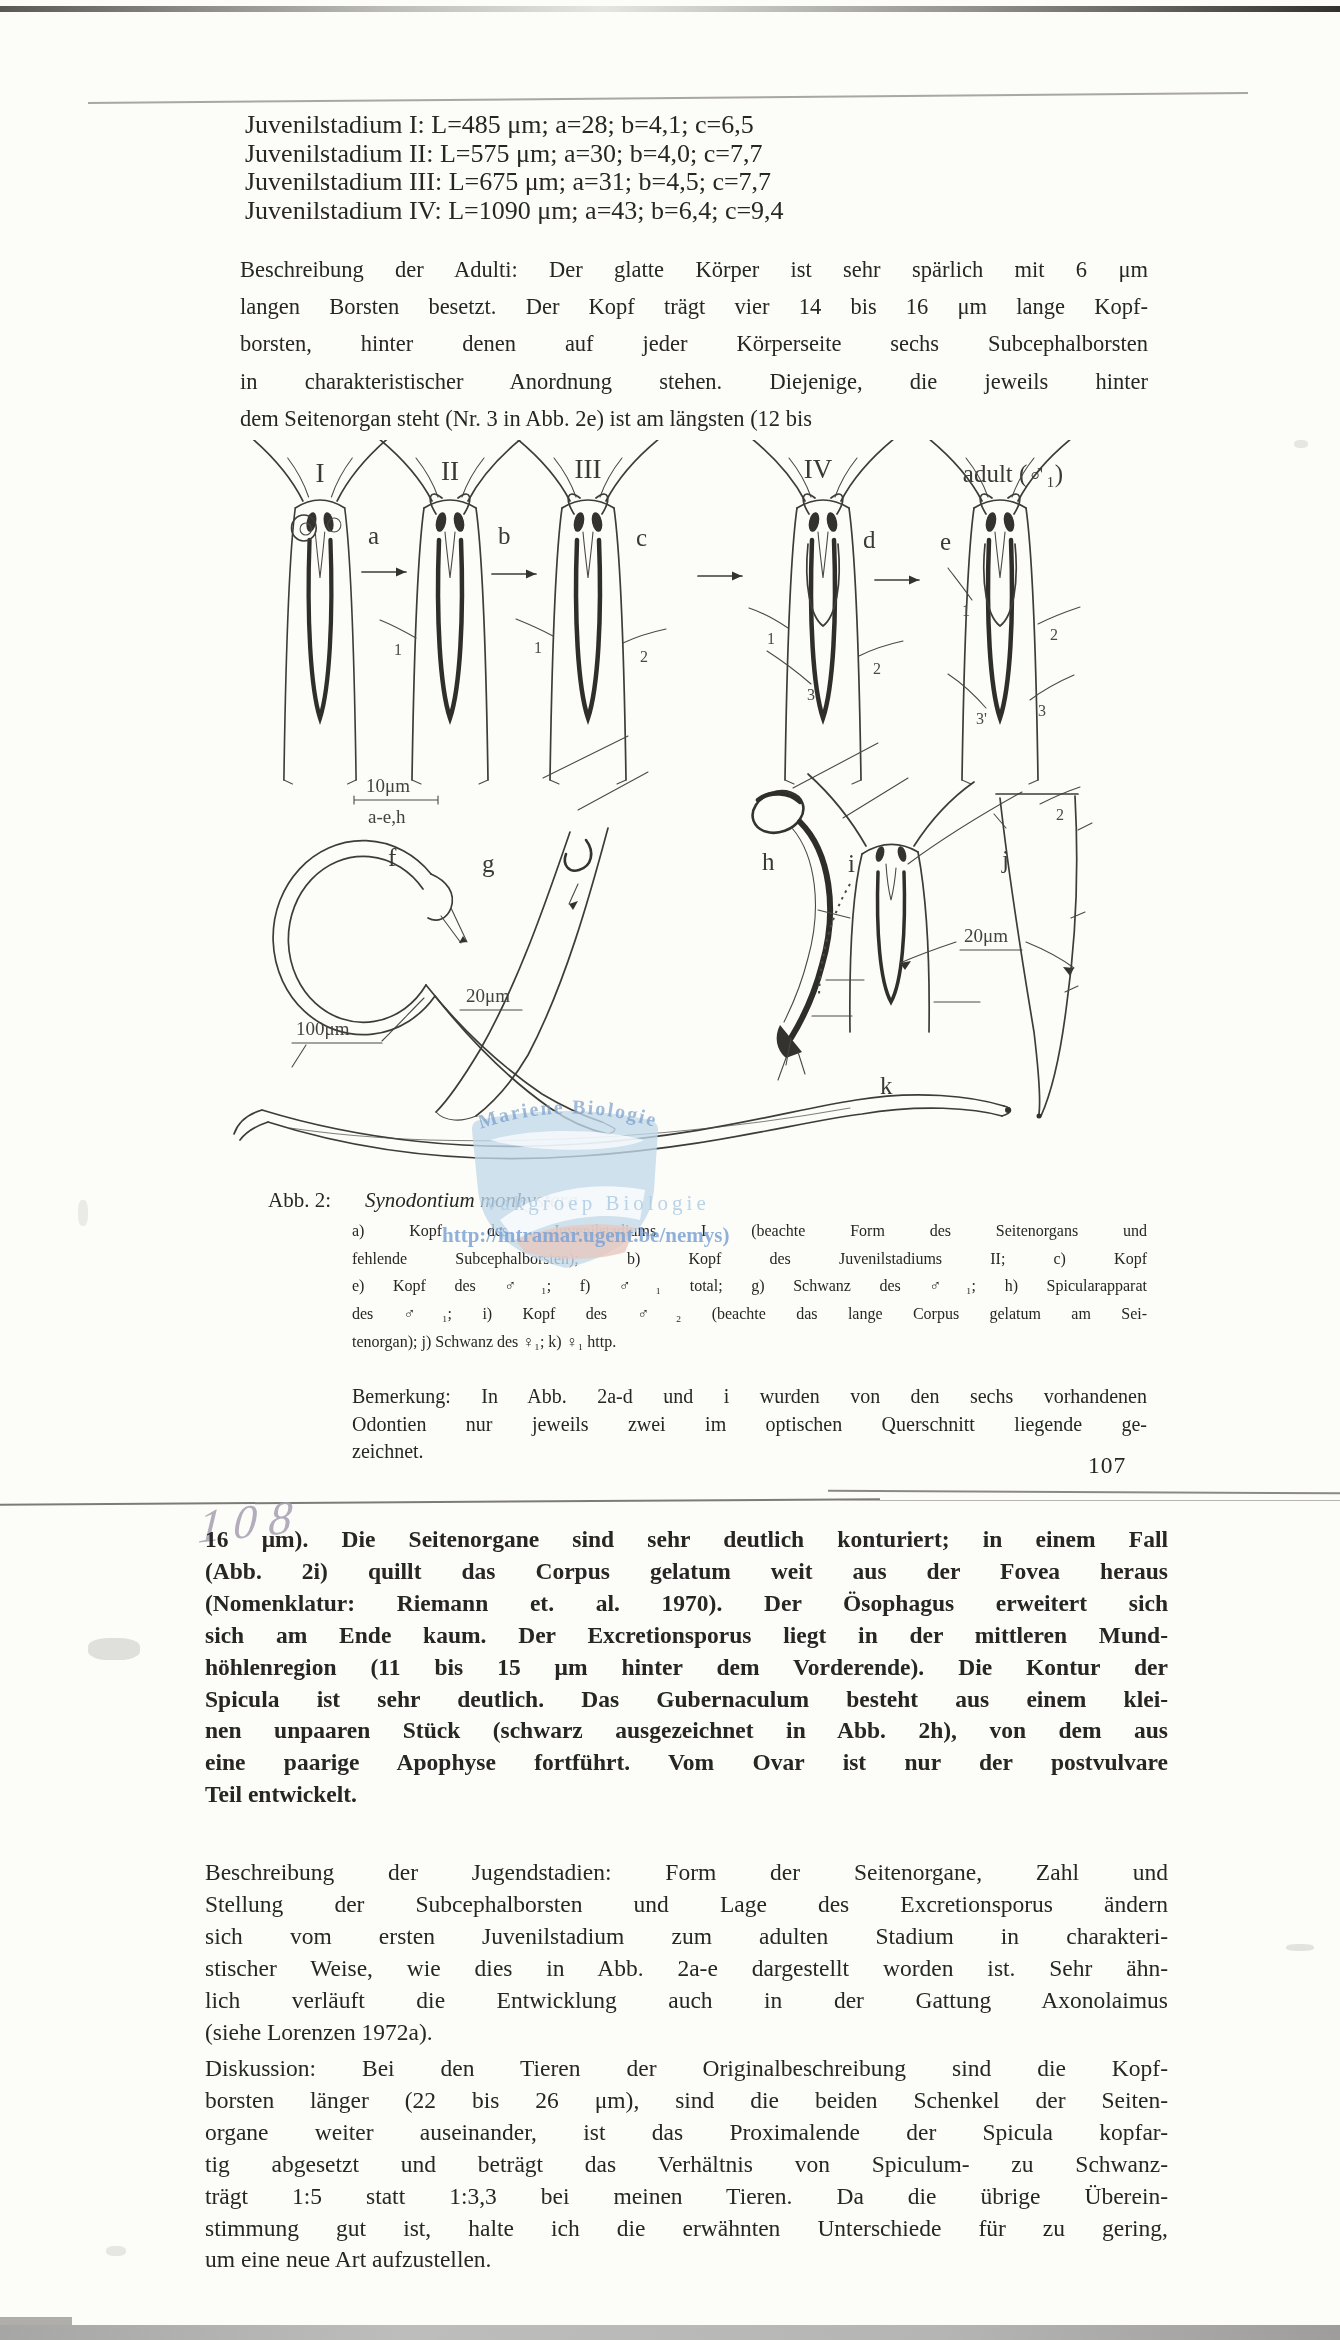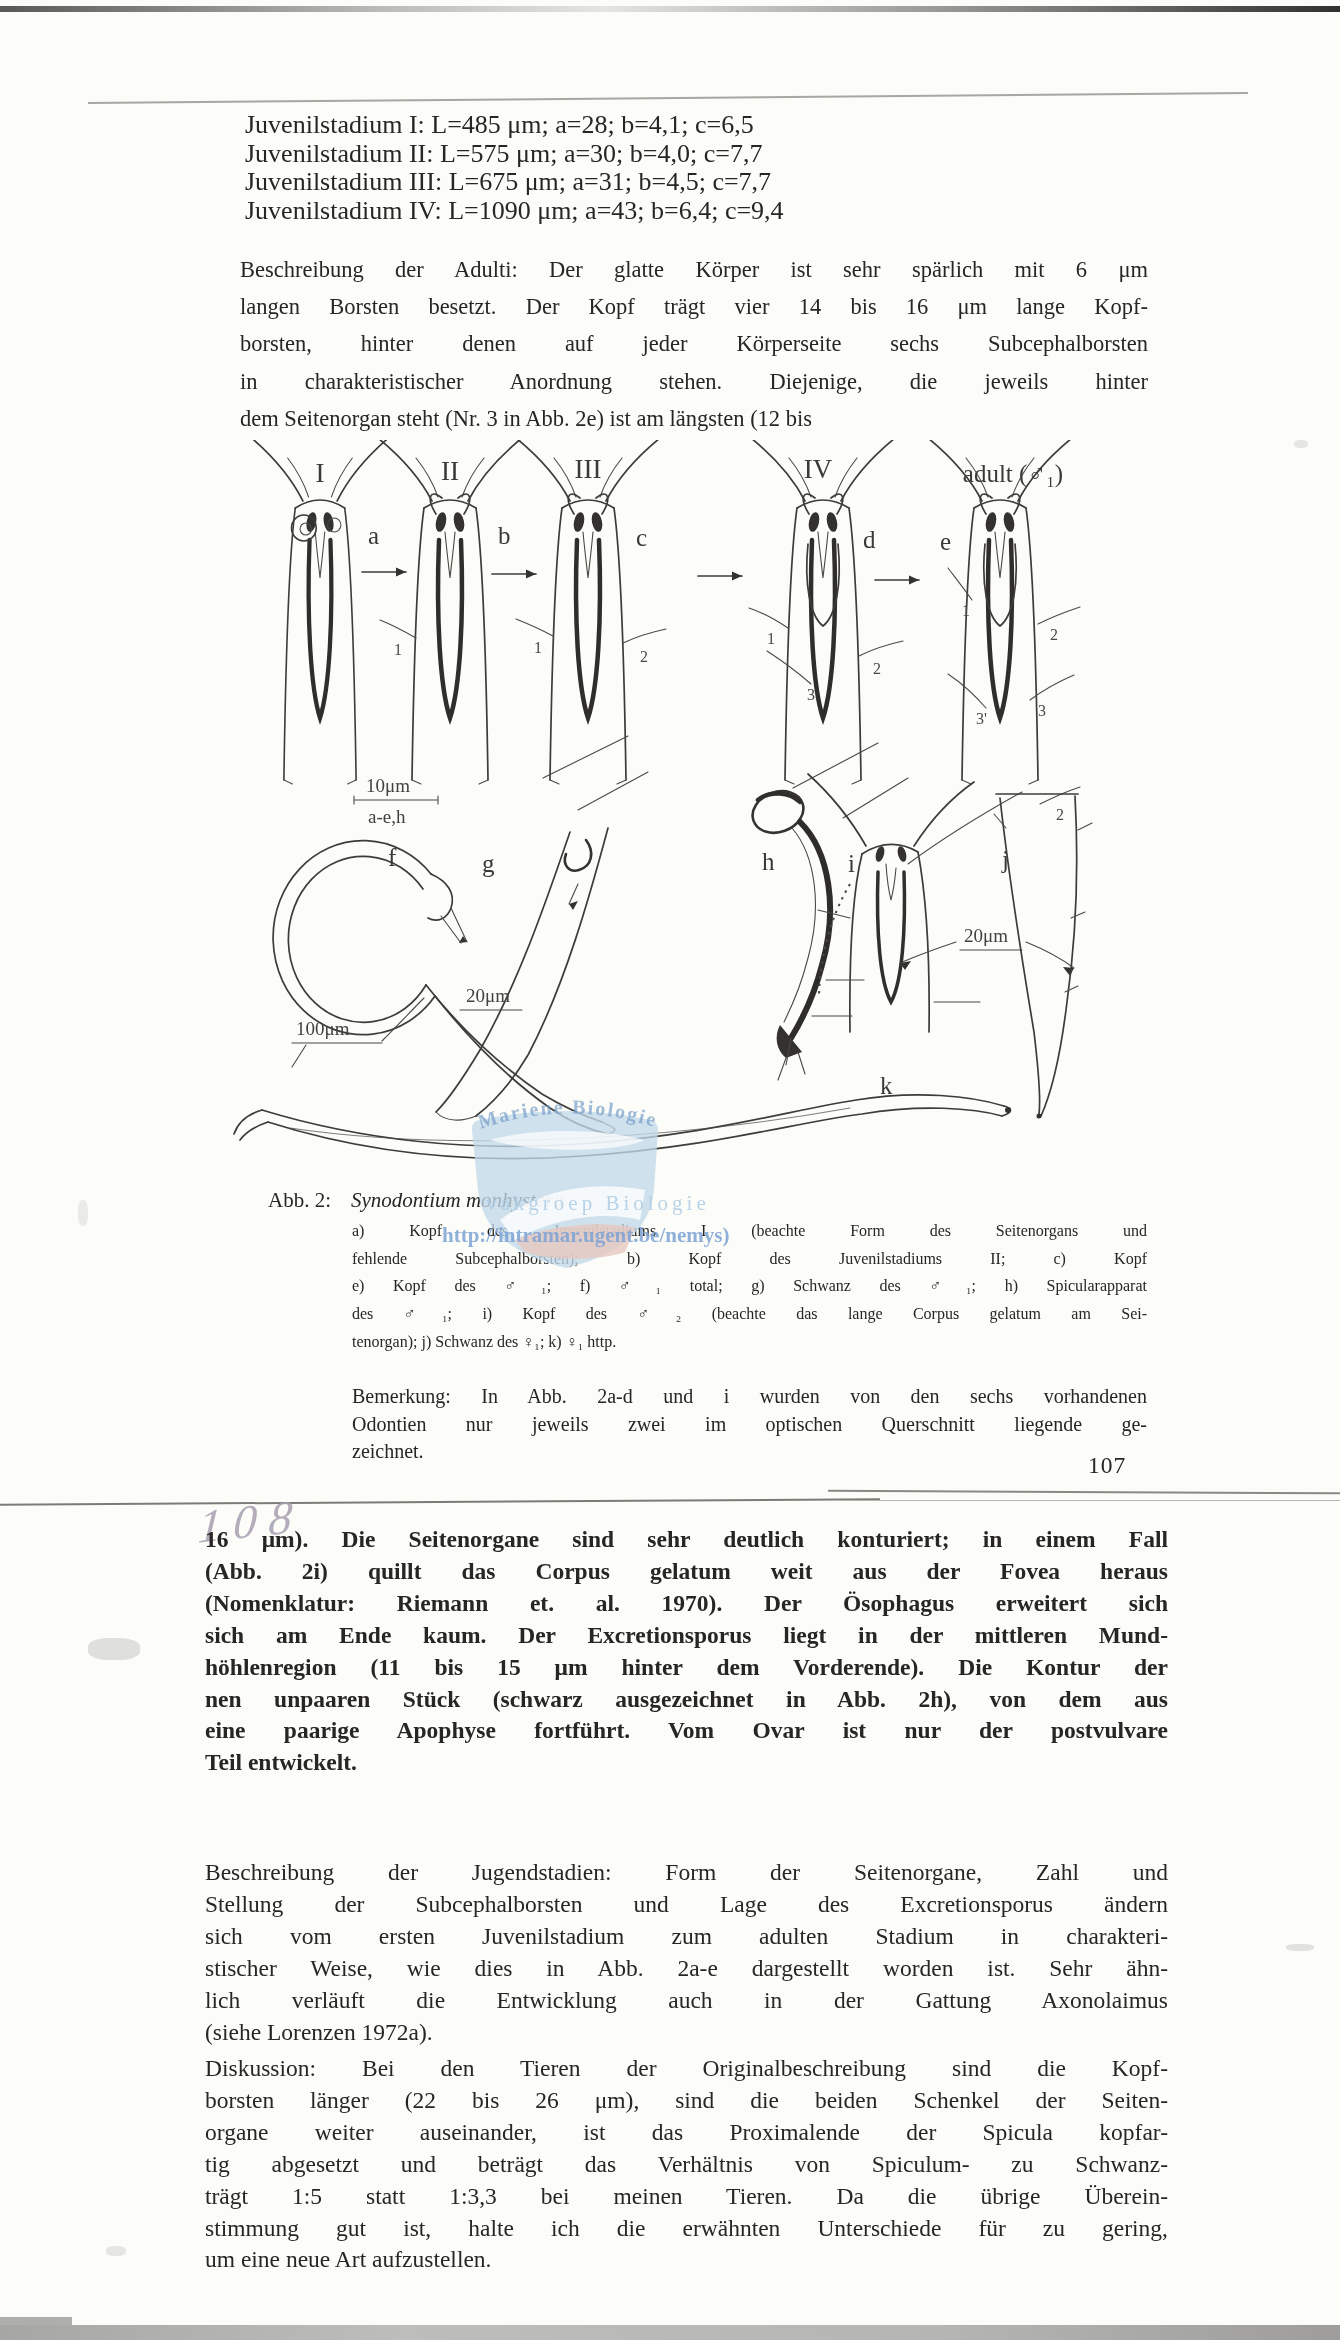--- a/index.html
+++ b/index.html
@@ -10,21 +10,21 @@
   .tline{text-align:justify;text-align-last:justify;white-space:normal;}
   .tline.tlast{text-align-last:left;}
   .plain .tline{text-align:left;text-align-last:left;}
   .meas{left:245px;top:111px;width:690px;font-size:26px;line-height:28.6px;}
   .p1{left:240px;top:251px;width:908px;font-size:22.5px;line-height:37.2px;}
   .pbody{width:963px;left:205px;font-size:23.5px;line-height:31.9px;}
   .p2{top:1524px;font-weight:bold;}
   .p3{top:1857px;}
   .p4{top:2053px;}
   .cap-head{left:268px;top:1188px;font-size:21px;}
-  .cap-head .lbl{}
+  .cap-head .lbl{margin-right:14px;}
   .ital{font-style:italic;margin-left:20px;}
   .cap-body{left:352px;top:1217px;width:795px;font-size:16px;line-height:27.7px;}
   .cap-remark{left:352px;top:1383px;width:795px;font-size:20px;line-height:27.7px;}
   .pagenum{left:1088px;top:1452px;font-size:23.5px;letter-spacing:1px;}
   .hw{left:198px;top:1494px;font-size:47px;font-style:italic;color:#a79fb0;
       letter-spacing:12px;transform:rotate(-6deg) skewX(-10deg);opacity:.85;}
   .band-top{left:0;top:6px;width:1340px;height:6px;
       background:linear-gradient(90deg,rgba(62,60,56,.85),rgba(62,60,56,.35) 28%,rgba(62,60,56,.12) 45%,rgba(62,60,56,.55) 72%,rgba(40,38,36,.95));}
   .rule-top{left:88px;top:97px;width:1160px;height:2px;background:#93918c;transform:rotate(-0.5deg);opacity:.8;}
   .rule-mid1{left:0;top:1501px;width:880px;height:2px;background:#7d7b76;transform:rotate(-0.35deg);}
@@ -303,20 +303,21 @@
   <div class="abs rule-mid3"></div>
 
   <div class="txt hw">108</div>
 
   <div class="txt pbody p2">
       <div class="tline">16 μm). Die Seitenorgane sind sehr deutlich konturiert; in einem Fall</div>
       <div class="tline">(Abb. 2i) quillt das Corpus gelatum weit aus der Fovea heraus</div>
       <div class="tline">(Nomenklatur: Riemann et. al. 1970). Der Ösophagus erweitert sich</div>
       <div class="tline">sich am Ende kaum. Der Excretionsporus liegt in der mittleren Mund-</div>
       <div class="tline">höhlenregion (11 bis 15 μm hinter dem Vorderende). Die Kontur der</div>
+      <div class="tline">Spicula ist sehr deutlich. Das Gubernaculum besteht aus einem klei-</div>
       <div class="tline">nen unpaaren Stück (schwarz ausgezeichnet in Abb. 2h), von dem aus</div>
       <div class="tline">eine paarige Apophyse fortführt. Vom Ovar ist nur der postvulvare</div>
       <div class="tline tlast">Teil entwickelt.</div>
     </div>
   <div class="txt pbody p3">
       <div class="tline">Beschreibung der Jugendstadien: Form der Seitenorgane, Zahl und</div>
       <div class="tline">Stellung der Subcephalborsten und Lage des Excretionsporus ändern</div>
       <div class="tline">sich vom ersten Juvenilstadium zum adulten Stadium in charakteri-</div>
       <div class="tline">stischer Weise, wie dies in Abb. 2a-e dargestellt worden ist. Sehr ähn-</div>
       <div class="tline">lich verläuft die Entwicklung auch in der Gattung Axonolaimus</div>

